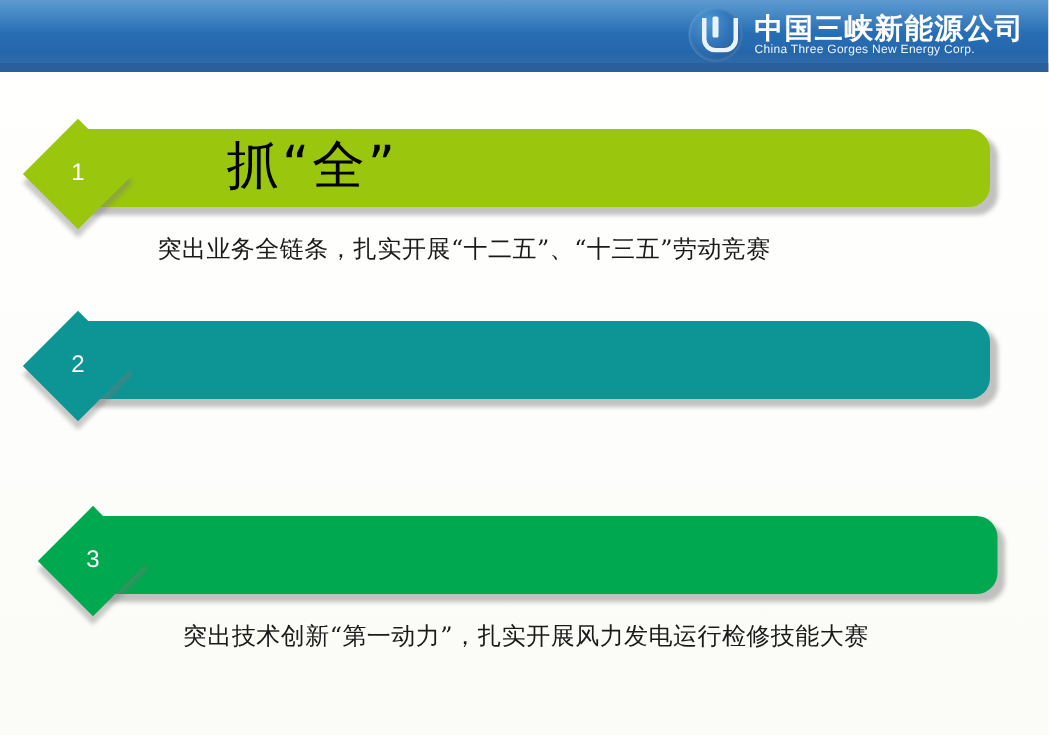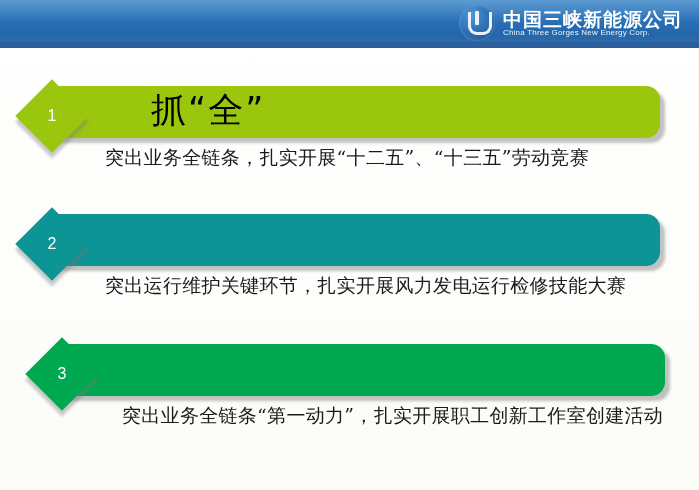--- a/index.html
+++ b/index.html
@@ -168,25 +168,25 @@
     display: flex;
     align-items: center;
     justify-content: center;
     font-size: 16px;
     color: #ffffff;
     font-family: "Liberation Sans", sans-serif;
   }
 
   .body-text {
     position: relative;
-    margin-top: 0;
+    margin-top: 11px;
     margin-left: 105px;
     width: 560px;
     font-family: "DejaVu Serif", "Liberation Serif", serif;
-    font-size: 19px;
+    font-size: 16px;
     line-height: 1.42;
     color: #1a1a1a;
     letter-spacing: 0.3px;
   }
   #block-3 .body-text { margin-left: 112px; }
 
   
 </style>
 </head>
 <body>
@@ -217,25 +217,24 @@
     </div>
     <div class="body-text">突出业务全链条，扎实开展“十二五”、“十三五”劳动竞赛</div>
   </div>
 
   <div class="block" id="block-2">
     <div class="bar-row">
       <div class="bar" style="background: rgb(13, 148, 148);"></div>
       <div class="diamond" style="background: rgb(13, 148, 148);"></div>
       <div class="diamond-num">2</div>
     </div>
-    <div class="body-text">突出运行维护关键环节，扎实开展风力发电运行检修技能大赛</div>
   </div>
 
   <div class="block" id="block-3">
     <div class="bar-row">
       <div class="bar" style="background: rgb(0, 168, 79);"></div>
       <div class="diamond" style="background: rgb(0, 168, 79);"></div>
       <div class="diamond-num">3</div>
     </div>
-    <div class="body-text">突出业务全链条“第一动力”，扎实开展职工创新工作室创建活动</div>
+    <div class="body-text">突出技术创新“第一动力”，扎实开展风力发电运行检修技能大赛</div>
   </div>
 
 </div>
 
 </body></html>

